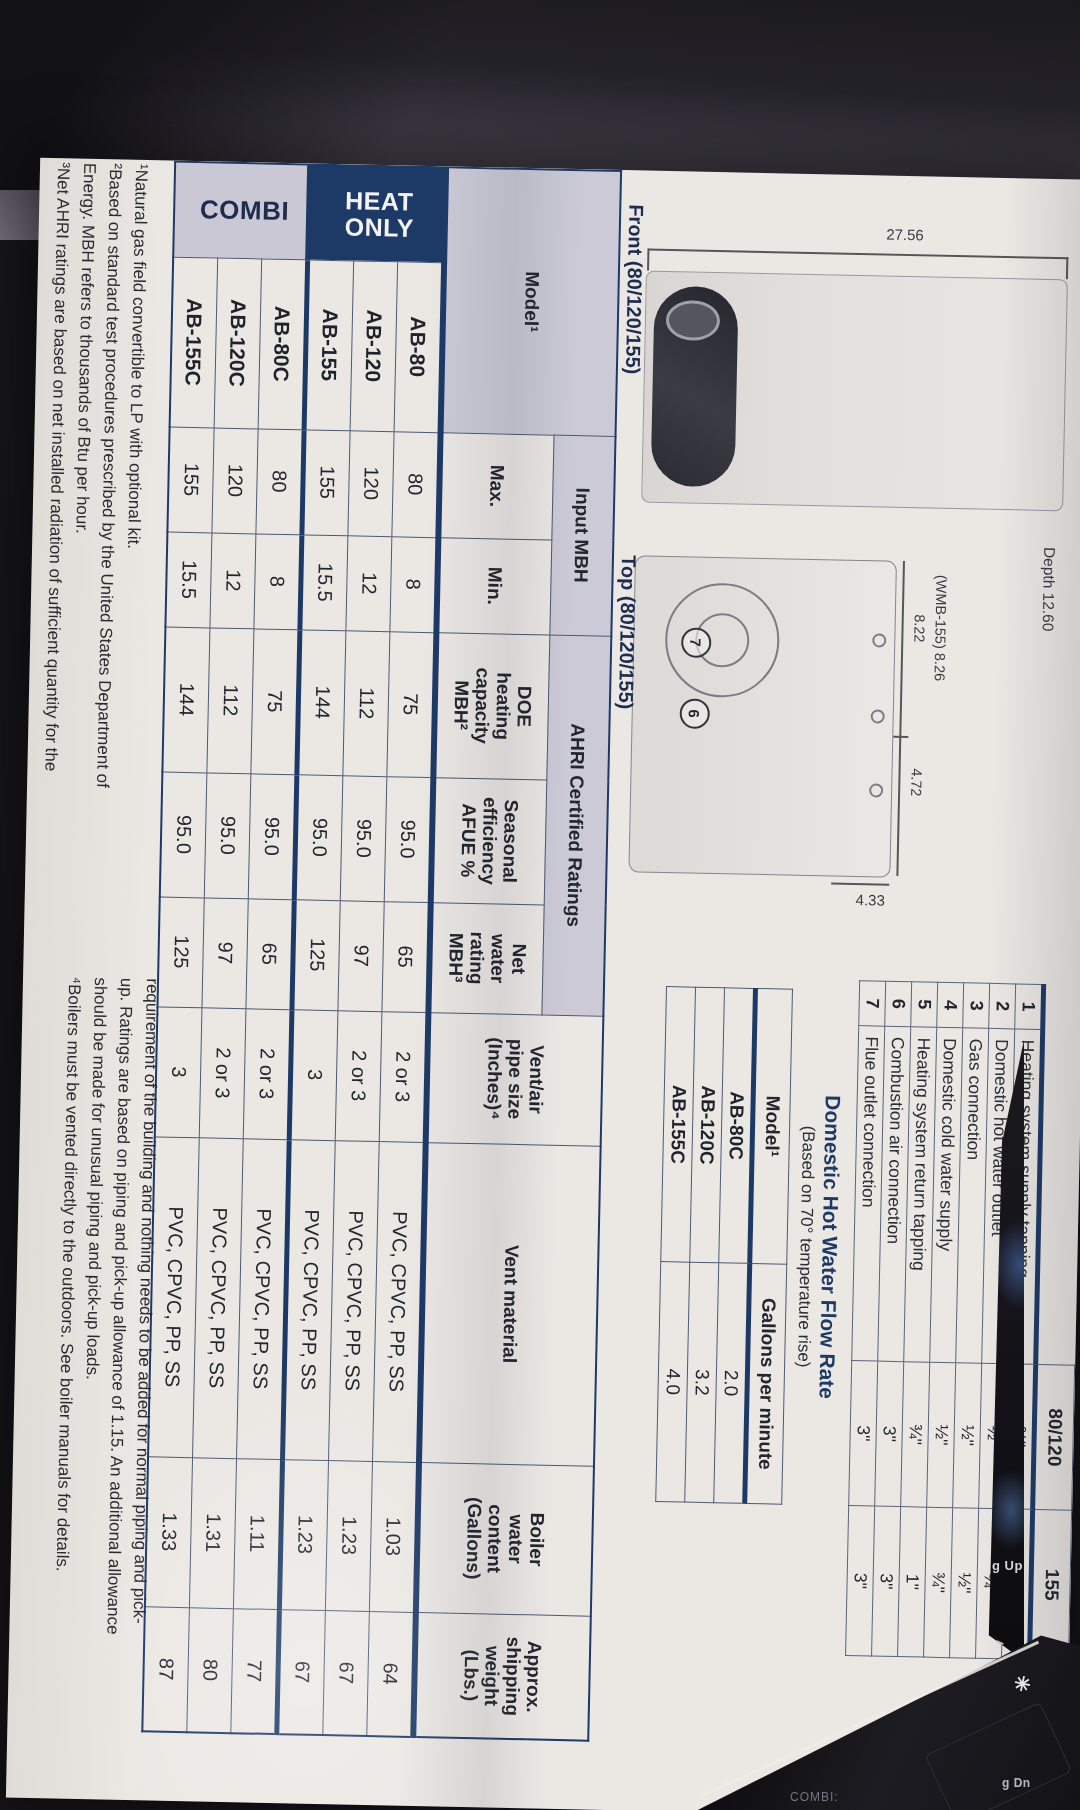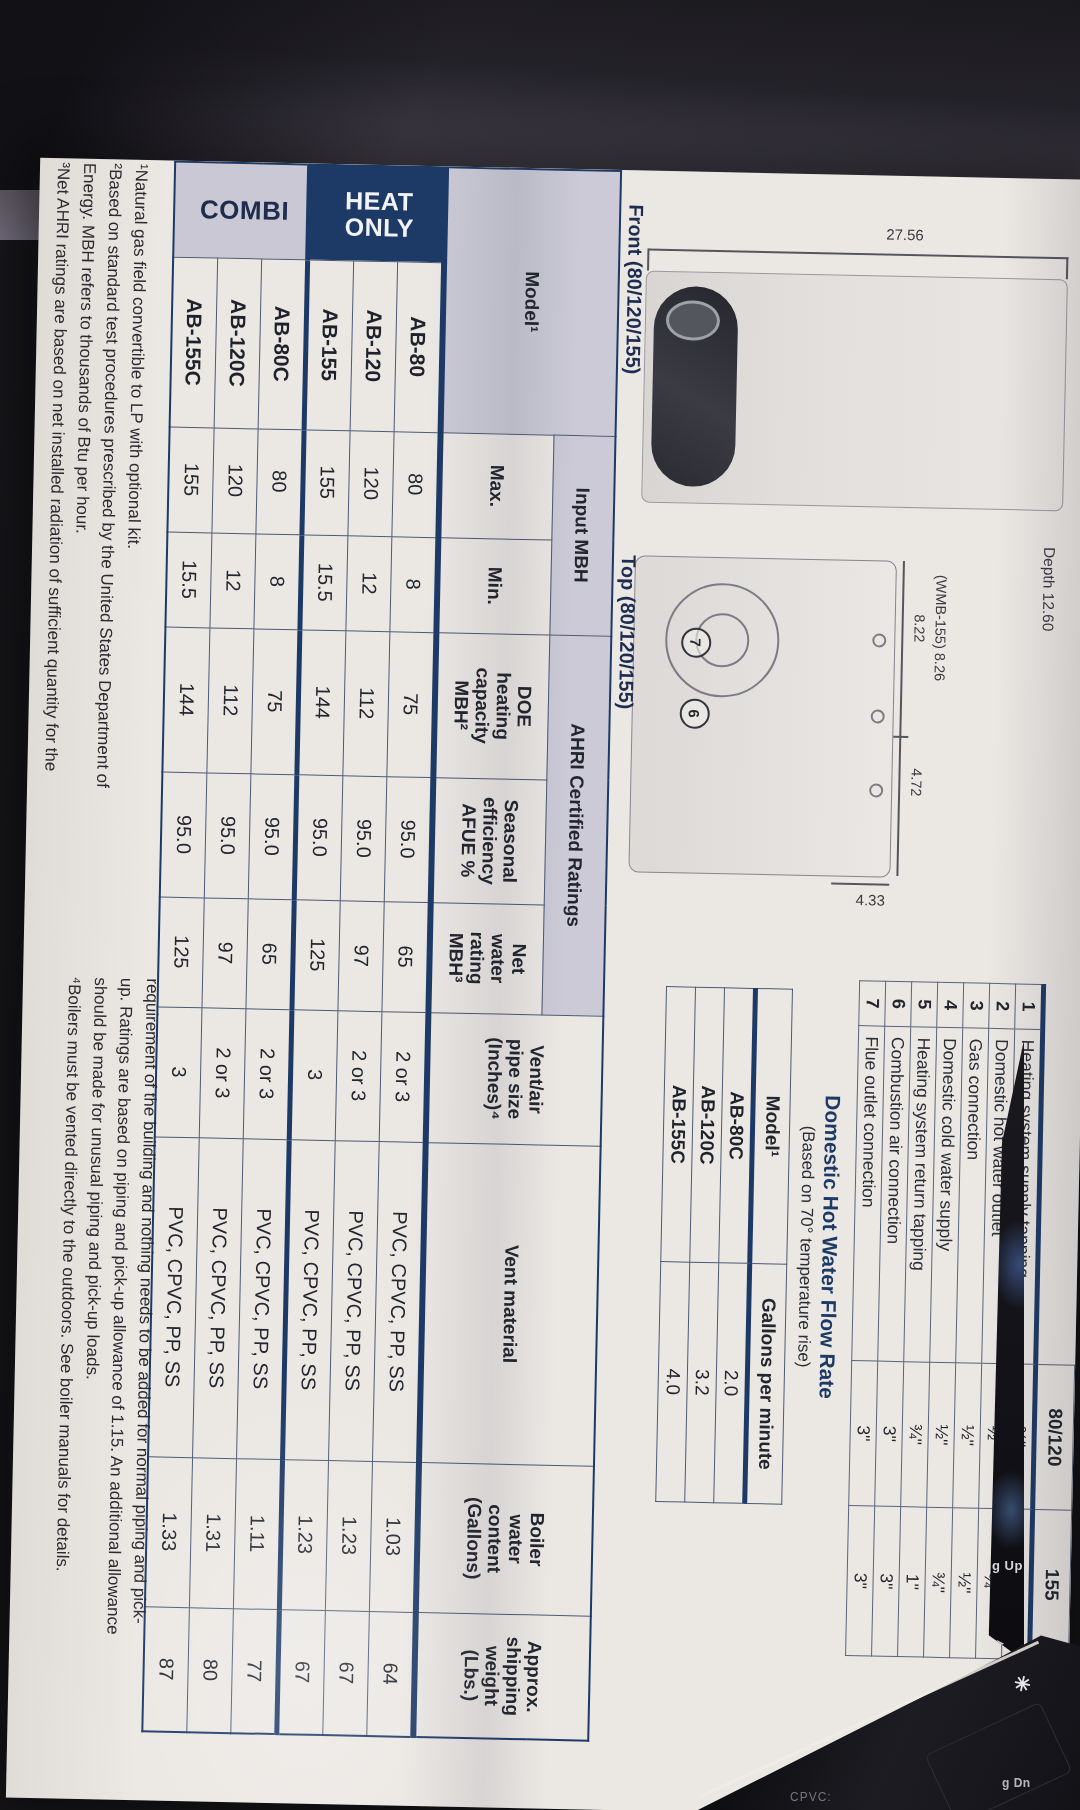--- a/index.html
+++ b/index.html
@@ -373,17 +373,17 @@
     <div class="glow" style="left:8px;top:180px;width:55px;height:90px;background:radial-gradient(closest-side,rgba(80,120,200,0.55),rgba(80,120,200,0));"></div>
     <div class="glow" style="left:2px;top:430px;width:50px;height:80px;background:radial-gradient(closest-side,rgba(100,150,220,0.45),rgba(100,150,220,0));"></div>
     <div class="keytxt" style="left:8px;top:518px;">g Up</div>
     <div class="keytxt" style="left:13px;top:595px;color:#cfcfd6;">▸</div>
   </div>
 
   <div class="kb-wedge">
     <div class="keyoutline" style="left:245px;top:95px;width:125px;height:75px;transform:rotate(-25deg);"></div>
     <div class="keytxt" style="left:324px;top:42px;font-size:20px;color:#e8e6ea;transform:rotate(12deg);">✳</div>
     <div class="keytxt" style="left:312px;top:146px;color:#b9b6c2;font-size:12px;">g Dn</div>
-    <div class="keytxt" style="left:100px;top:160px;color:#77747e;font-size:12px;letter-spacing:1px;font-weight:normal;">CPVC:</div>
+    <div class="keytxt" style="left:100px;top:160px;color:#77747e;font-size:12px;letter-spacing:1px;font-weight:normal;">COMBI:</div>
   </div>
   <div class="kb-edge"></div>
 
 </div>
 
 </body></html>

